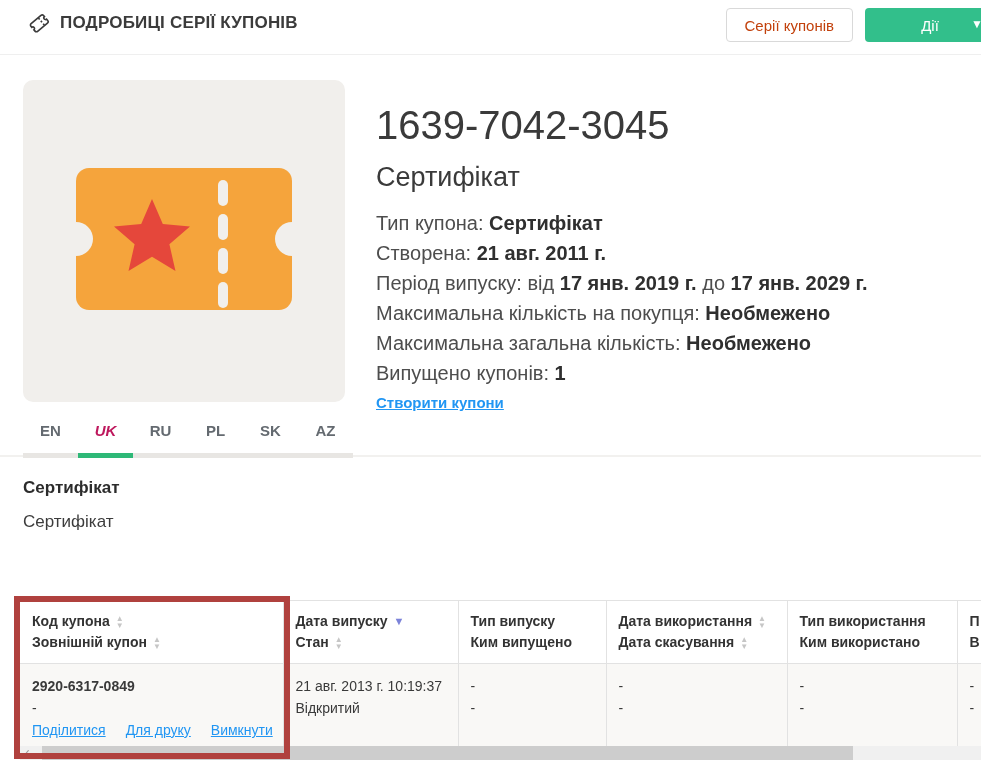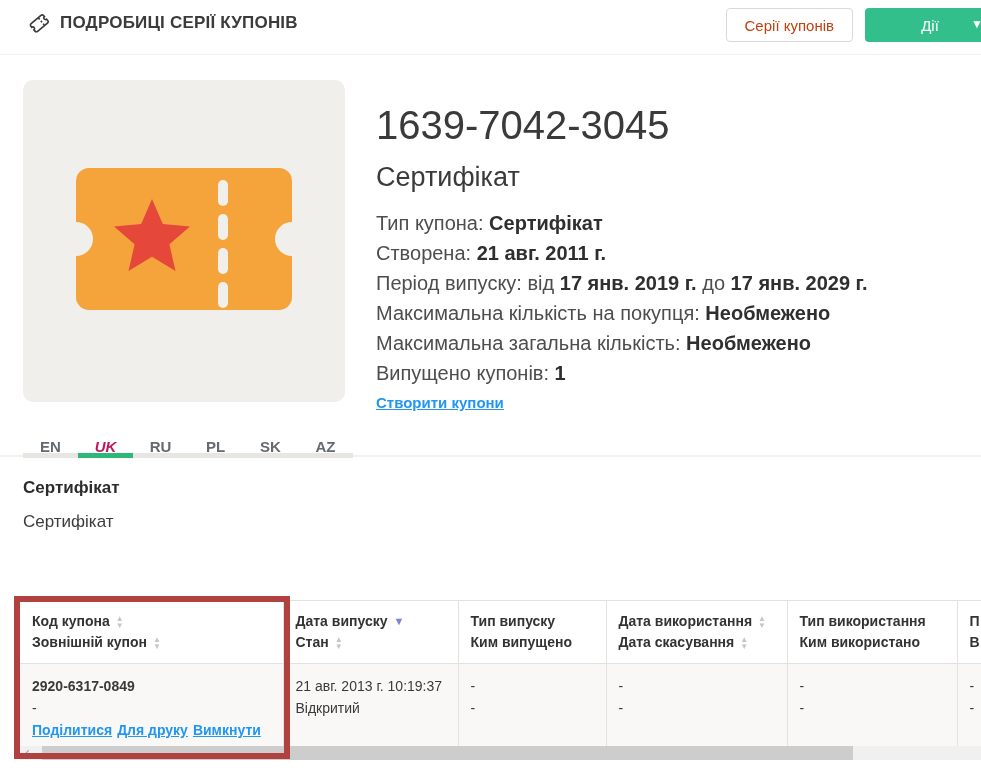--- a/index.html
+++ b/index.html
@@ -30,21 +30,21 @@
   .coupon-name { font-size:27px; font-weight:400; color:#3a3a3a; margin-top:12px; line-height:34px; }
   .detail-lines { margin-top:14px; font-size:20px; color:#4d4d4d; }
   .detail-line { line-height:30px; }
   .detail-line .b { font-weight:bold; color:#2f2f2f; }
   .create-link { display:inline-block; margin-top:6px; font-size:15px; font-weight:bold;
                  color:#2196f3; text-decoration:underline; cursor:pointer; }
 
   
   .tabs { position:absolute; left:23px; top:422px; display:flex; }
   .tab { width:55px; text-align:center; font-size:15px; font-weight:bold; color:#646a70;
-         cursor:pointer; padding-bottom:14px;margin-top:16px; }
+         cursor:pointer; padding-bottom:14px; }
   .tab.active { color:#be185d;font-style:italic; }
   .tabs-divider { position:absolute; left:0; top:455px; width:981px; height:2px; background:#f2f1ef; }
   .tab-track { position:absolute; left:23px; top:453px; width:330px; height:5px; background:#e8e6e3; }
   .tab-indicator { position:absolute; left:78px; top:453px; width:55px; height:5px; background:#2eb877; }
 
   
   .trans-title { position:absolute; left:23px; top:478px; font-size:17px; font-weight:bold; color:#2c2c2c; }
   .trans-subtitle { position:absolute; left:23px; top:512px; font-size:17px; color:#3c3c3c; }
 
   
@@ -57,21 +57,21 @@
   thead th + th, tbody td + td { border-left:1px solid #e2e2e2; }
   .th-line { display:flex; align-items:center; justify-content:flex-start; line-height:21px; }
   .sort { display:inline-flex; flex-direction:column; align-items:center; line-height:7px;
           font-size:8px; color:#c6c6c6; cursor:pointer; margin-left:6px; }
   .sort.active { font-size:11px; color:#7c83d9; line-height:11px; }
   tbody td { background:#f9f8f6; vertical-align:top; padding:11px 12px; height:84px;
              font-size:14px; color:#3a3a3a; }
   .cell-line { line-height:22px; white-space:nowrap; }
   .cell-code { font-weight:bold; }
   .row-links { line-height:22px; white-space:nowrap; }
-  .row-links a { color:#2196f3; font-weight:bold; text-decoration:underline; cursor:pointer; margin-right:5px; }
+  .row-links a { color:#2196f3; font-weight:normal; text-decoration:underline; cursor:pointer; margin-right:20px; }
 
   
   .hscroll { position:absolute; left:20px; top:746px; width:961px; height:14px; background:#f0f0f0; }
   .hscroll .chevron { position:absolute; left:5px; top:-2px; color:#9a9a9a; font-size:14px; }
   .hscroll .thumb { position:absolute; left:22px; top:0; width:811px; height:14px; background:#cdcdcd; cursor:pointer; }
 
   
   .annotation { position:absolute; left:14px; top:596px; width:276px; height:163px;
                 border:6px solid #b0413e; pointer-events:none; z-index:50; }
 </style>

